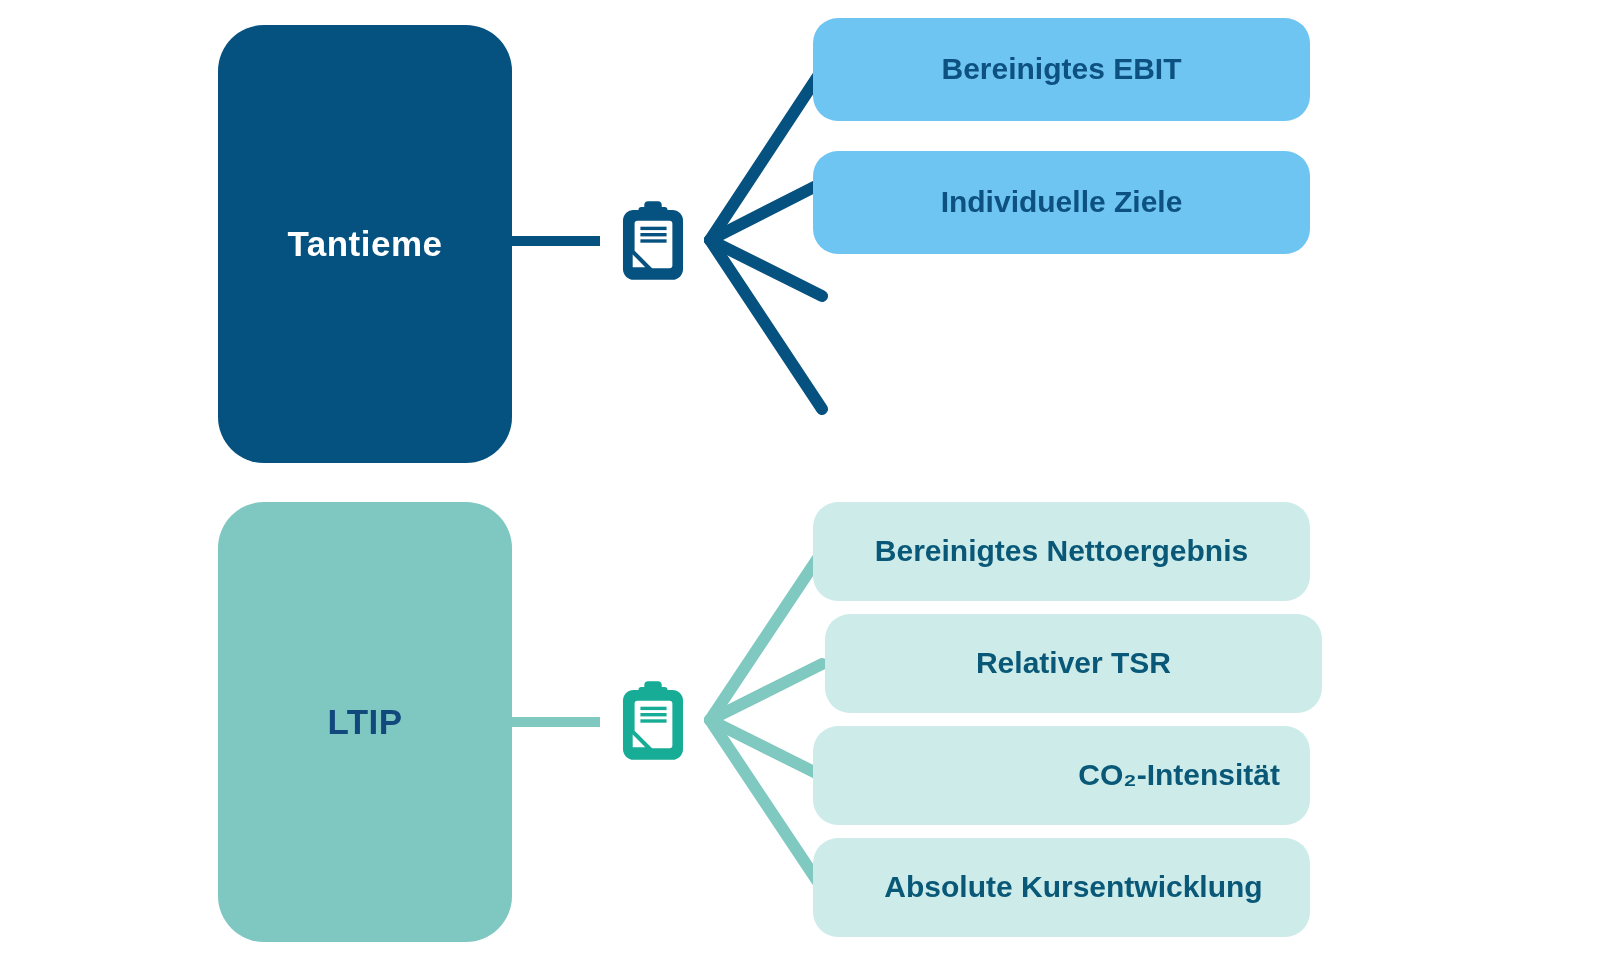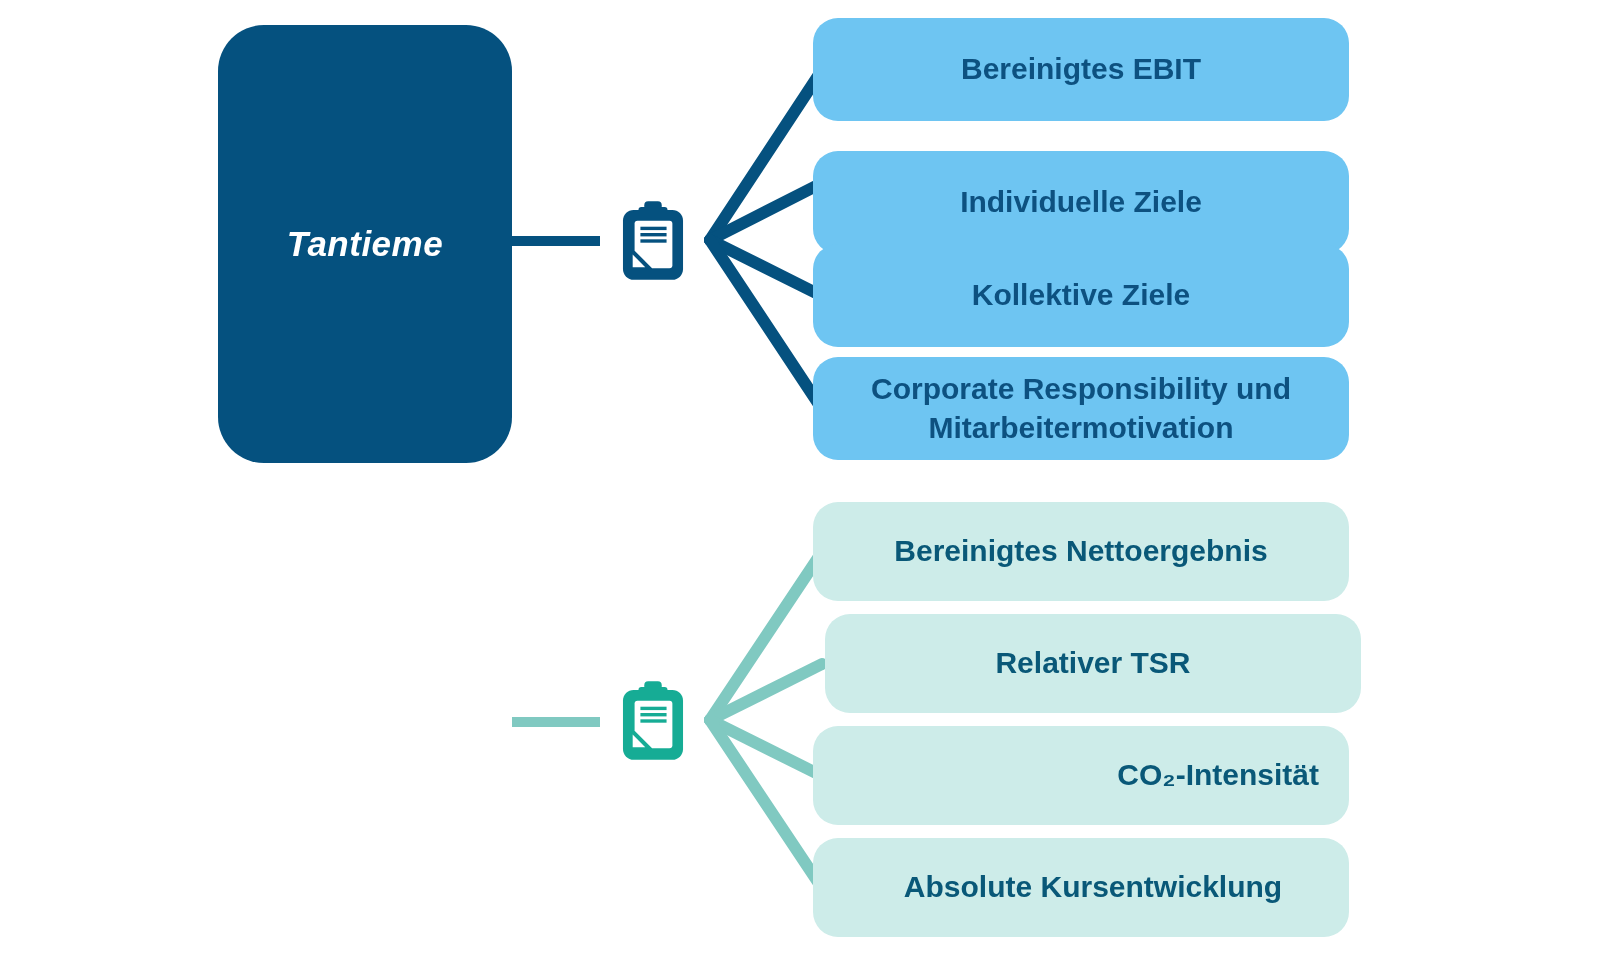--- a/index.html
+++ b/index.html
@@ -5,32 +5,32 @@
   html,body{margin:0;padding:0;background:#ffffff;}
   .canvas{
     position:relative;width:1600px;height:955px;background:#ffffff;overflow:hidden;
     font-family:"Liberation Sans","DejaVu Sans",sans-serif;
   }
   .lines{position:absolute;left:0;top:0;pointer-events:none;}
   .group{position:absolute;left:0;top:0;width:100%;height:100%;}
   .source{
     position:absolute;left:218px;width:294px;
     background:var(--src-bg);border-radius:46px;
-    display:flex;align-items:center;justify-content:center;font-style:italic;
+    display:flex;align-items:center;justify-content:center;
   }
   #g0 .source{top:25px;height:438px;}
   #g1 .source{top:502px;height:440px;}
   .source-label{
     color:var(--src-fg);font-size:35px;font-weight:700;letter-spacing:.5px;
   }
   .clipboard{position:absolute;left:622px;color:var(--icon);}
   #g0 .clipboard{top:200px;}
   #g1 .clipboard{top:680px;}
   .item{
-    position:absolute;left:813px;width:536px;
+    position:absolute;left:813px;width:497px;
     background:var(--item-bg);border-radius:25px;
     display:flex;align-items:center;justify-content:center;text-align:center;
     padding:0;box-sizing:border-box;
   }
   .item span{
     color:var(--item-fg);font-size:30px;font-weight:700;line-height:1.28;
     padding:0 30px;
   }
   #g0 .i0{top:18px;height:103px;}
   #g0 .i1{top:131px;height:103px;margin-top:20px;}
@@ -76,29 +76,26 @@
           <line x1="19" y1="41" x2="46" y2="41"></line>
         </g>
       </svg>
     </div>
     <div class="item i0">
       <span>Bereinigtes EBIT</span>
     </div>
     <div class="item i1">
       <span>Individuelle Ziele</span>
     </div>
-    <div class="item i2">
-      <span>Kollektive Ziele</span>
-    </div>
-    <div class="item i3">
-      <span>Corporate Responsibility und Mitarbeitermotivation</span>
-    </div>
   </section>
 
   <section class="group" id="g1" style="--src-bg: #7FC8C1; --src-fg: #12497D; --item-bg: #CDECE9; --item-fg: #095878; --icon: #16AC95;">
+    <div class="source">
+      <span class="source-label">LTIP</span>
+    </div>
     <div class="clipboard">
       <svg viewBox="0 0 64 82" width="62" height="82" aria-hidden="true">
         <rect x="23" y="0" width="18" height="12" rx="4" fill="currentColor"></rect>
         <rect x="17" y="6" width="30" height="10" rx="3" fill="currentColor"></rect>
         <rect x="1" y="9" width="62" height="72" rx="11" fill="currentColor"></rect>
         <path d="M16 20 H49 Q52 20 52 23 V66 Q52 69 49 69 H31 L13 51 V23 Q13 20 16 20 Z" fill="#ffffff"></path>
         <path d="M11 55 V68 H24 Z" fill="#ffffff"></path>
         <g stroke="currentColor" stroke-width="3.5">
           <line x1="19" y1="28" x2="46" y2="28"></line>
           <line x1="19" y1="34.5" x2="46" y2="34.5"></line>

